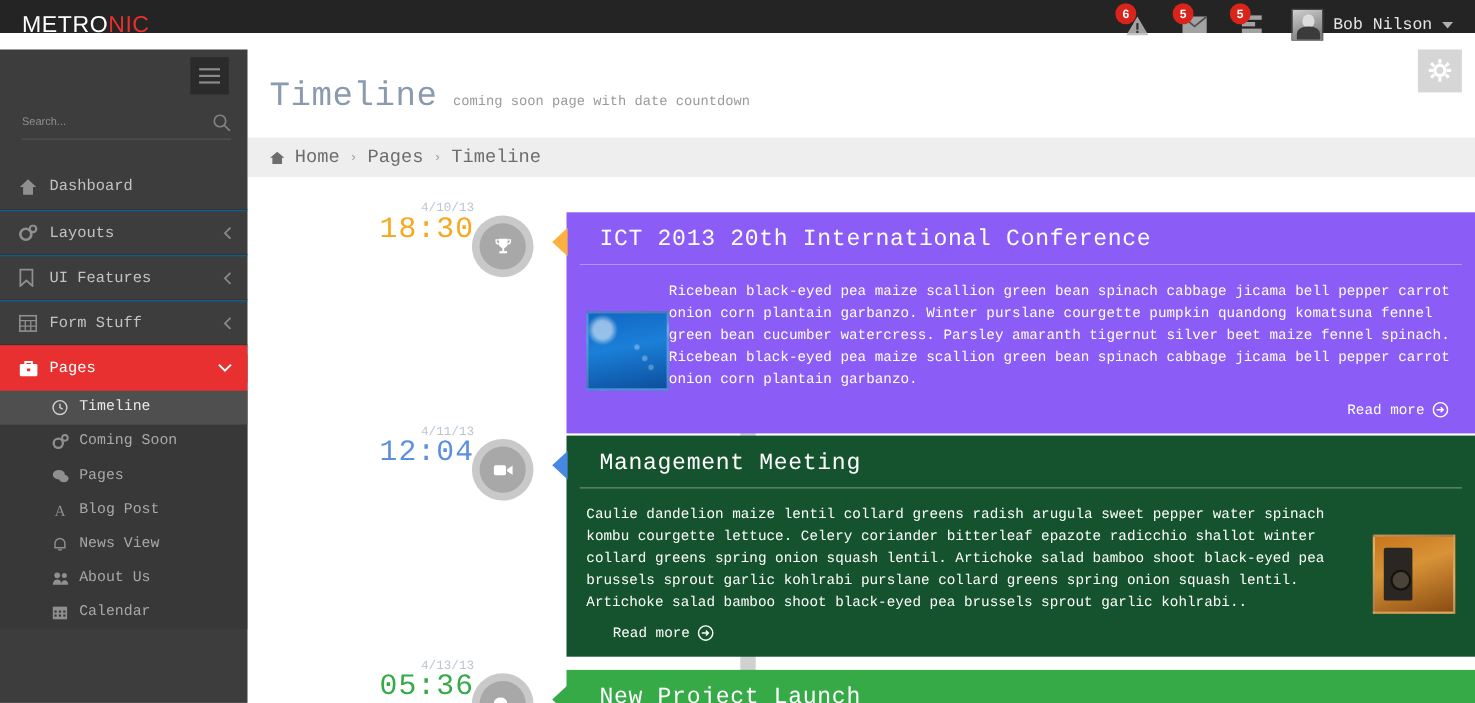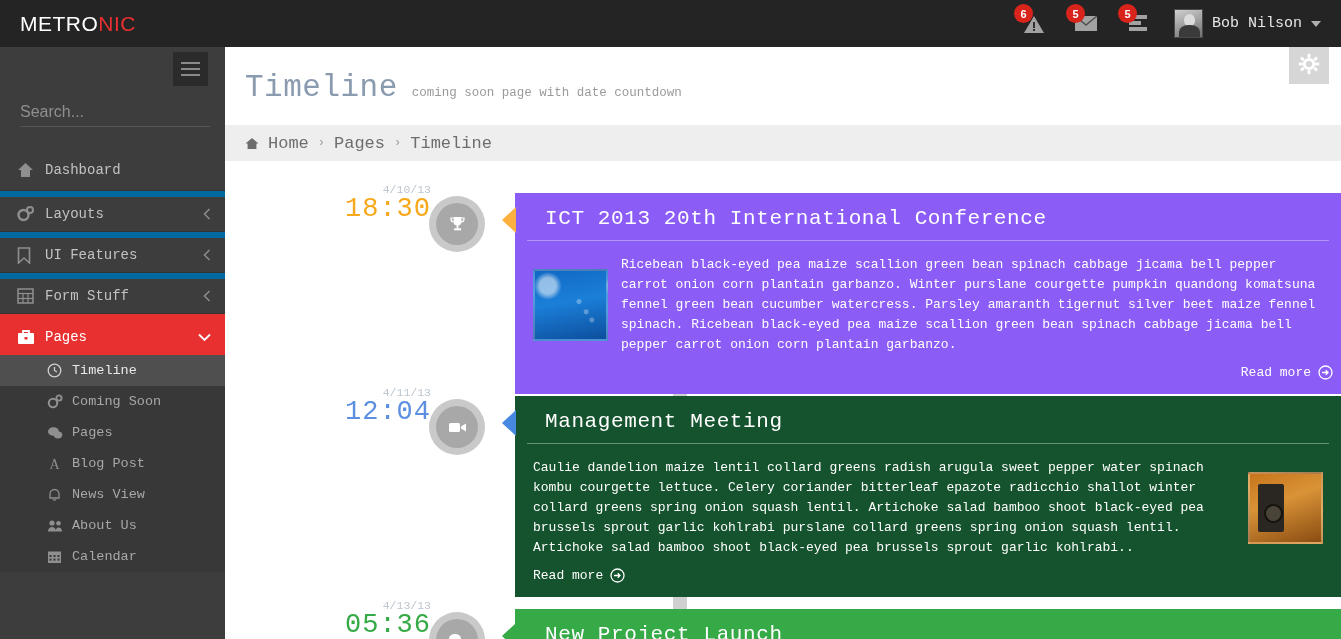--- a/index.html
+++ b/index.html
@@ -6,23 +6,23 @@
   html, body {
     width: 1341px; height: 639px;
     overflow: hidden;
     background: #ffffff;
     font-family: "Liberation Mono", "DejaVu Sans Mono", monospace;
   }
 
   
   .topbar {
     position: absolute; top: 0; left: 0;
-    width: 1341px; height: 47px;
+    width: 1341px; height: 30px;
     background: #242424;
-    display: flex; align-items: center;
+    display: flex; 
     z-index: 40;
   }
   .brand {
     width: 225px; padding-left: 20px;
     font-family: "Liberation Sans", sans-serif;
     font-size: 21px; letter-spacing: .5px;
     color: #ffffff; font-weight: 400;
     line-height: 45px;
   }
   .brand .red { color: #e7302f; }
@@ -102,34 +102,34 @@
     display: block; width: 19px; height: 2px; background: #8a8a8a;
   }
   .search-wrap {
     margin: 7px 15px 0 20px;
     height: 30px;
     border-bottom: 1px solid #555555;
     display: flex; align-items: center;
   }
   .search-input {
     flex: 1; background: transparent; border: none; outline: none;
-    color: #f9a8d4; font-size: 16px;
+    color: #f9a8d4; font-size: 10px;
     font-family: "Liberation Sans", sans-serif;
   }
   .search-input::placeholder { color: #8f8f8f; }
   .search-icon { cursor: pointer; opacity:.75; flex:none; }
 
   .menu { margin-top: 23px; }
   .menu-item {
     position: relative;
     height: 41px;
     display: flex; align-items: center;
     padding-left: 17px; padding-right: 14px;
     color: #b4b4b4; cursor: pointer;
-    border-top: 6px solid #0369a1;
+    border-top: 1px solid #0369a1;
     border-bottom: 1px solid #333333;
   }
   .menu-item:first-child { border-top: none; }
   .menu-item .mi-icon {
     width: 28px; flex: none; display:flex; align-items:center;
     color:#8f8f8f;
   }
   .menu-item .mi-label {
     font-size: 14px; color: #c2c2c2;
     font-family: "Liberation Mono", monospace;
@@ -290,27 +290,28 @@
   .thumb-camera::before {
     content:''; position:absolute; left:8px; top:10px;
     width:26px; height:48px; background:#2a2622; border-radius:2px;
   }
   .thumb-camera::after {
     content:''; position:absolute; left:14px; top:30px;
     width:15px; height:15px; border-radius:50%;
     background:#4a4438; border:2px solid #16130f;
   }
   .tl-read {
-    padding: 0 8px 14px 18px;
+    padding: 0 24px 14px 18px;
     display: flex; align-items: center; gap: 7px;
     font-size: 13px; color: #ffffff; cursor: pointer;
     font-family: "Liberation Mono", monospace;
+    margin-left: 24px;
   }
   .tl-read.right { justify-content: flex-end; }
-  .body-row { display: flex; gap: 13px; align-items: center; }
+  .body-row { display: flex; gap: 0; align-items: flex-end; }
 </style>
 </head>
 <body>
 
 <div class="topbar">
   <div class="brand">
     <span>METRO</span><span class="red" style="color: rgb(231, 48, 47);">NIC</span>
   </div>
   <div class="topbar-spacer"></div>
   <div class="topbar-right">

